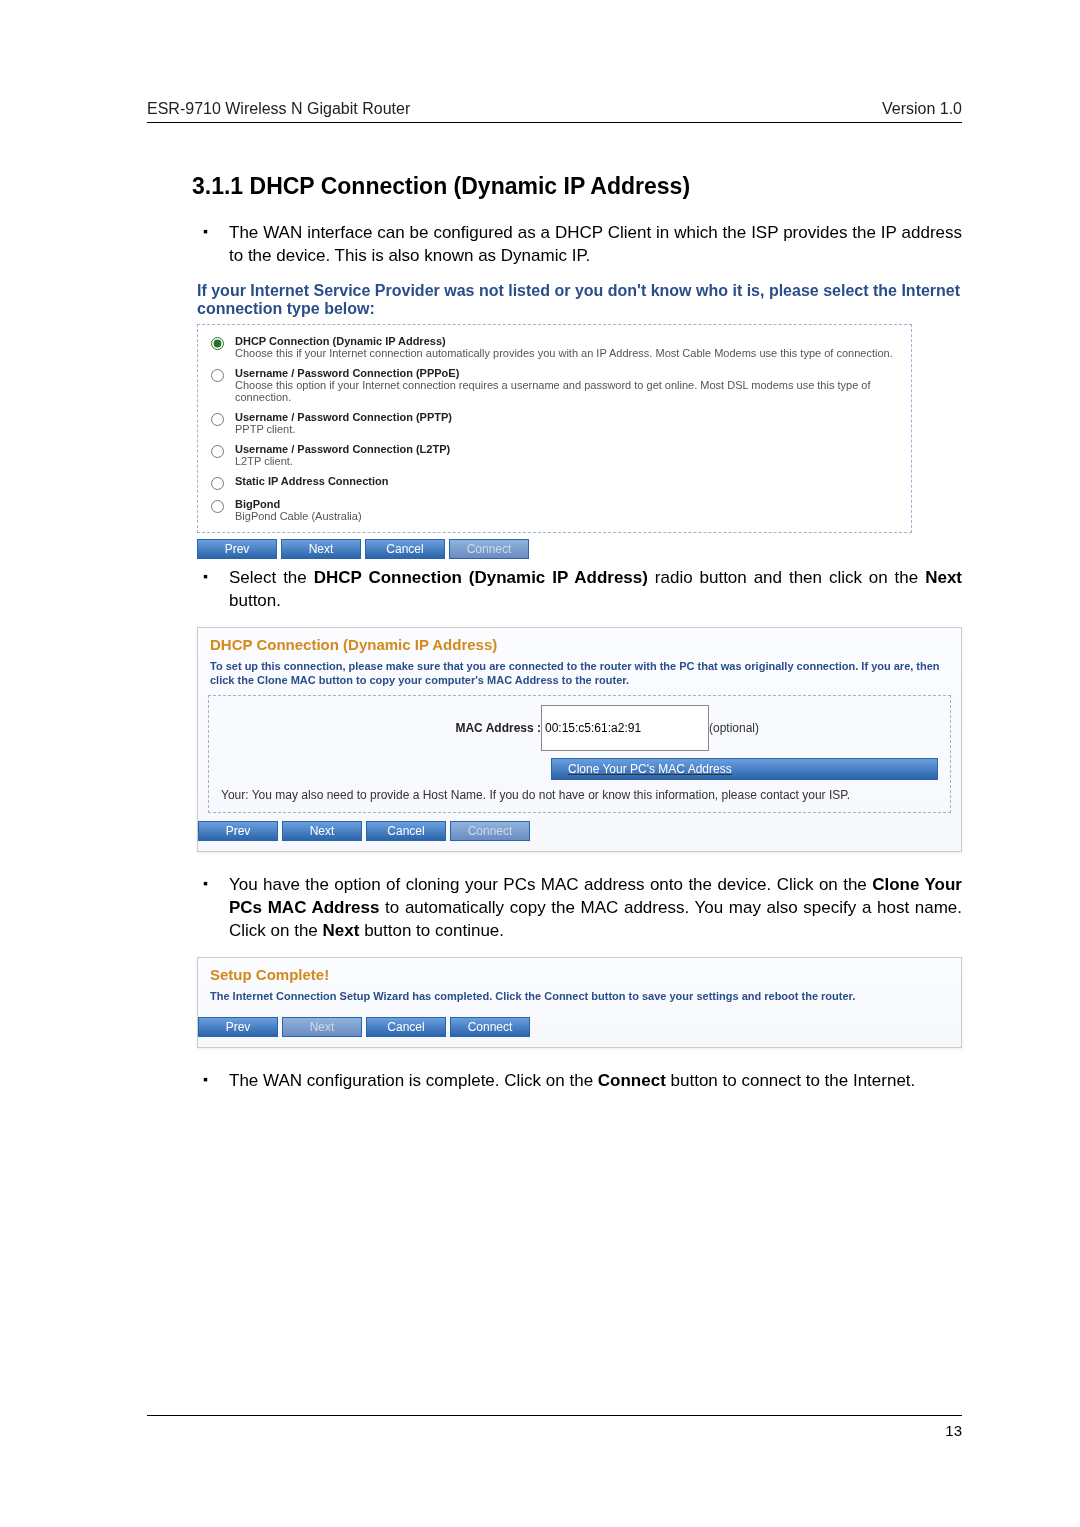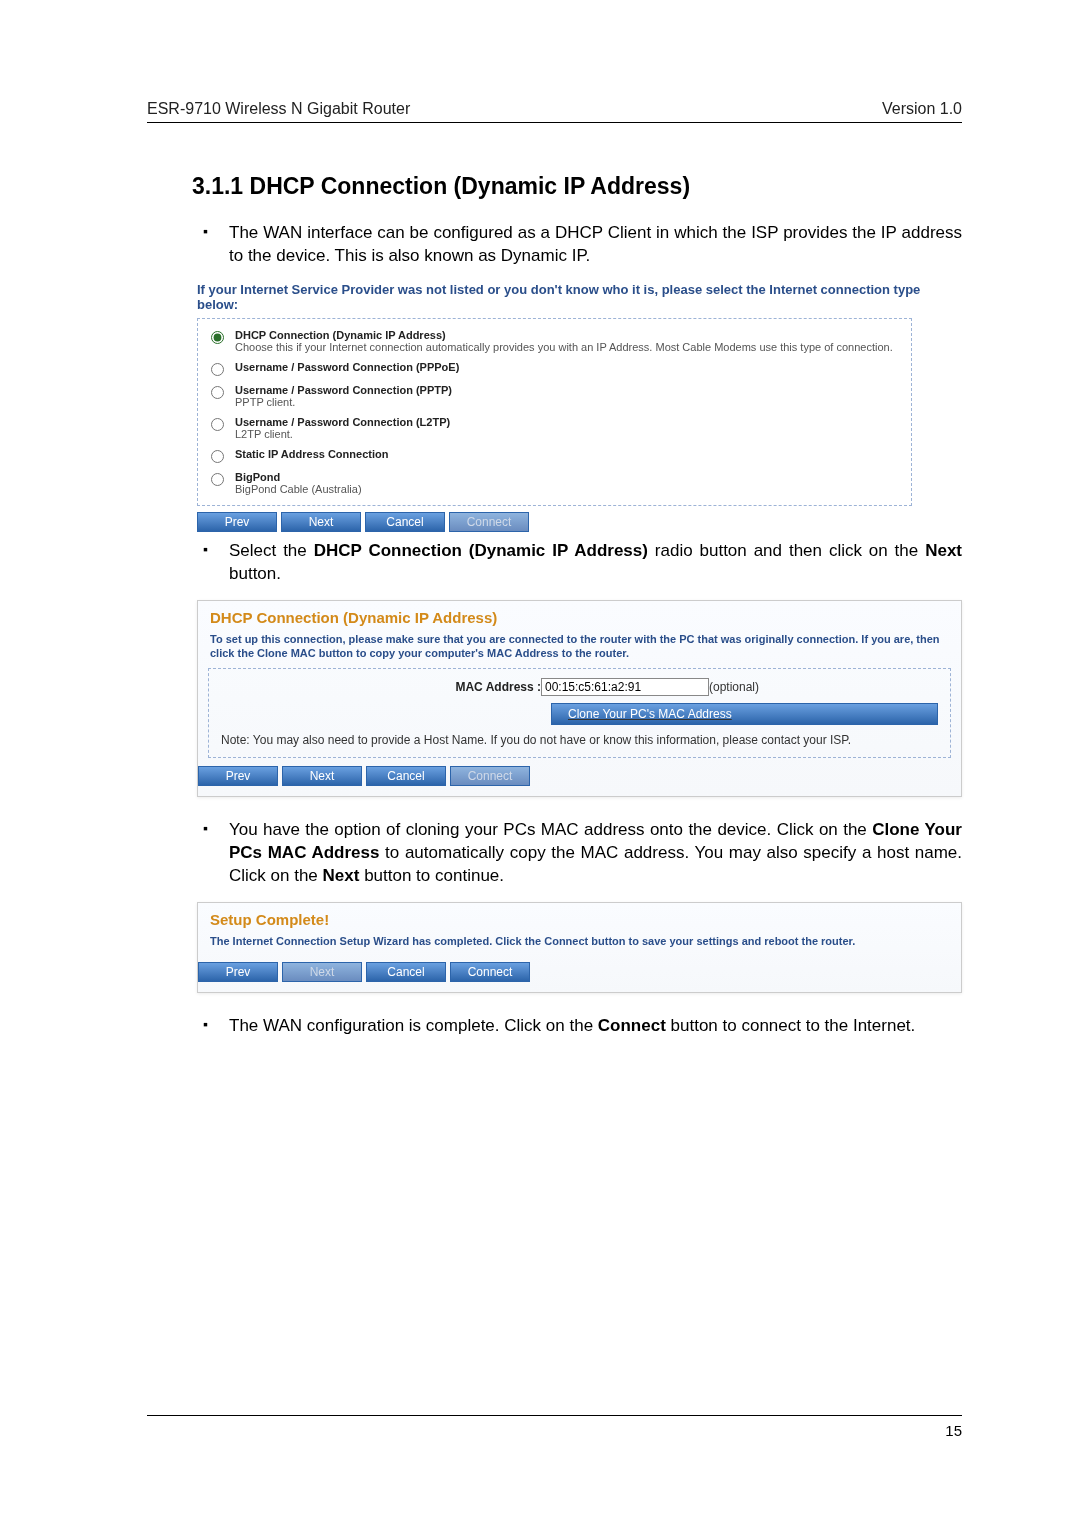--- a/index.html
+++ b/index.html
@@ -24,21 +24,21 @@
   
   .panel{
     margin:14px 0 4px 50px;
     border:1px solid #ccc;
     background:linear-gradient(#fafcff,#f6f8fb);
     box-shadow:0 1px 3px rgba(0,0,0,.08);
     font-size:12px;
     color:#333;
   }
   .panel.wide{max-width:770px;}
-  .intro-line{color:#2a4e8a;font-weight:bold;font-size:13px;margin:14px 0 6px 50px;max-width:770px;}
+  .intro-line{color:#2a4e8a;font-weight:bold;font-size:16px;margin:14px 0 6px 50px;max-width:770px;}
   .dotted-box{
     border:1px dashed #9db3d6;
     margin:2px 50px 4px 50px;
     max-width:770px;
     padding:6px 8px;
     font-size:11px;
     background:#fff;
   }
   .opt{display:flex;align-items:flex-start;gap:8px;padding:4px 0;}
   .opt input[type=radio]{accent-color:#2a6f2a;margin-top:2px;}
@@ -54,21 +54,21 @@
     padding:2px 12px;
     min-width:54px;text-align:center;
     cursor:pointer;
   }
   .btn.disabled{color:#cfd9e8;background:linear-gradient(#8fb4de,#6a8cbf);cursor:default;}
 
   .panel-title{color:#d38a1a;font-weight:bold;font-size:15px;padding:8px 12px 4px 12px;}
   .panel-sub{color:#2a4e8a;font-weight:bold;font-size:11px;padding:2px 12px 8px 12px;line-height:1.3;}
   .form-row{display:flex;align-items:center;padding:3px 12px;font-size:12px;}
   .form-row .lbl{width:320px;text-align:right;font-weight:bold;color:#222;}
-  .form-row input[type=text]{width:160px;font-size:12px;padding:1px 3px;border:1px solid #888;}
+  .form-row input[type=text]{width:160px;font-size:12px;padding:15px 3px;border:1px solid #888;}
   .clone-btn{
     background:linear-gradient(#6aa0e0,#2c64aa);color:#fff;border:1px solid #2c64aa;
     font-size:12px;padding:3px 16px;margin-left:330px;cursor:pointer;
   }
   .note{font-size:12px;color:#333;padding:4px 12px;}
   .dotted-inner{border:1px dashed #9db3d6;margin:0 10px 8px 10px;padding:6px 0;}
 
   .footer{
     position:absolute;bottom:88px;right:130px;left:135px;
   }
@@ -96,20 +96,21 @@
         <input type="radio" checked="" style="">
         <div class="txt">
           <div class="t1">DHCP Connection (Dynamic IP Address)</div>
           <div class="t2">Choose this if your Internet connection automatically provides you with an IP Address. Most Cable Modems use this type of connection.</div>
         </div>
       </div>
     <div class="opt">
         <input type="radio" style="">
         <div class="txt">
           <div class="t1">Username / Password Connection (PPPoE)</div>
+          <div class="t2">Choose this option if your Internet connection requires a username and password to get online. Most DSL modems use this type of connection.</div>
         </div>
       </div>
     <div class="opt">
         <input type="radio" style="">
         <div class="txt">
           <div class="t1">Username / Password Connection (PPTP)</div>
           <div class="t2">PPTP client.</div>
         </div>
       </div>
     <div class="opt">
@@ -151,21 +152,21 @@
     <div class="panel-sub">To set up this connection, please make sure that you are connected to the router with the PC that was originally connection. If you are, then click the Clone MAC button to copy your computer's MAC Address to the router.</div>
     <div class="dotted-inner">
       <div class="form-row">
         <div class="lbl">MAC Address :</div>
         <input type="text" value="00:15:c5:61:a2:91" style="">
         <span>(optional)</span>
       </div>
       <div style="padding:4px 12px;text-decoration:underline;">
         <div class="clone-btn">Clone Your PC's MAC Address</div>
       </div>
-      <div class="note">Note: You may also need to provide a Host Name. If you do not have or know this information, please contact your ISP.</div>
+      <div class="note">Your: You may also need to provide a Host Name. If you do not have or know this information, please contact your ISP.</div>
     </div>
     <div class="btn-row" style="margin:6px auto 10px auto;">
       <div class="btn">Prev</div>
       <div class="btn">Next</div>
       <div class="btn">Cancel</div>
       <div class="btn disabled">Connect</div>
     </div>
   </div>
 
   <div style="height:18px"></div>
@@ -188,15 +189,15 @@
 
   <div style="height:18px"></div>
   <ul class="prose">
     <li>
       <span>The WAN configuration is complete. Click on the </span><span class="bold">Connect</span><span> button to connect to the Internet.</span>
     </li>
   </ul>
 
   <div class="footer">
     <hr class="hr2">
-    <div class="pnum">15</div>
+    <div class="pnum">13</div>
   </div>
 </div>
 
 </body></html>

